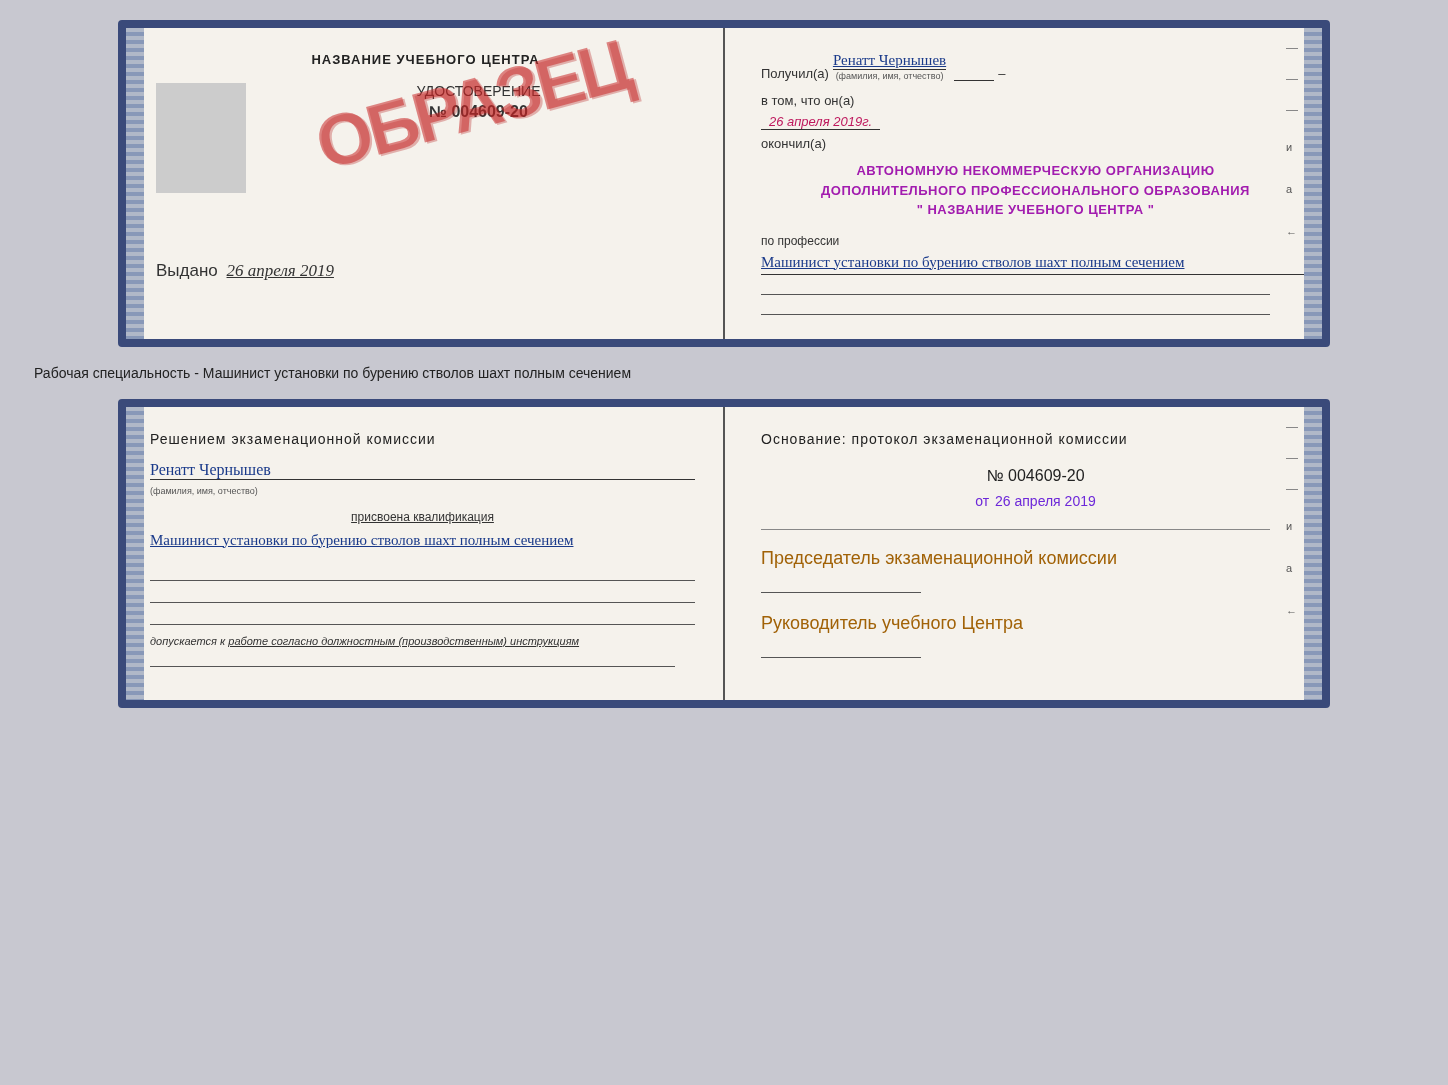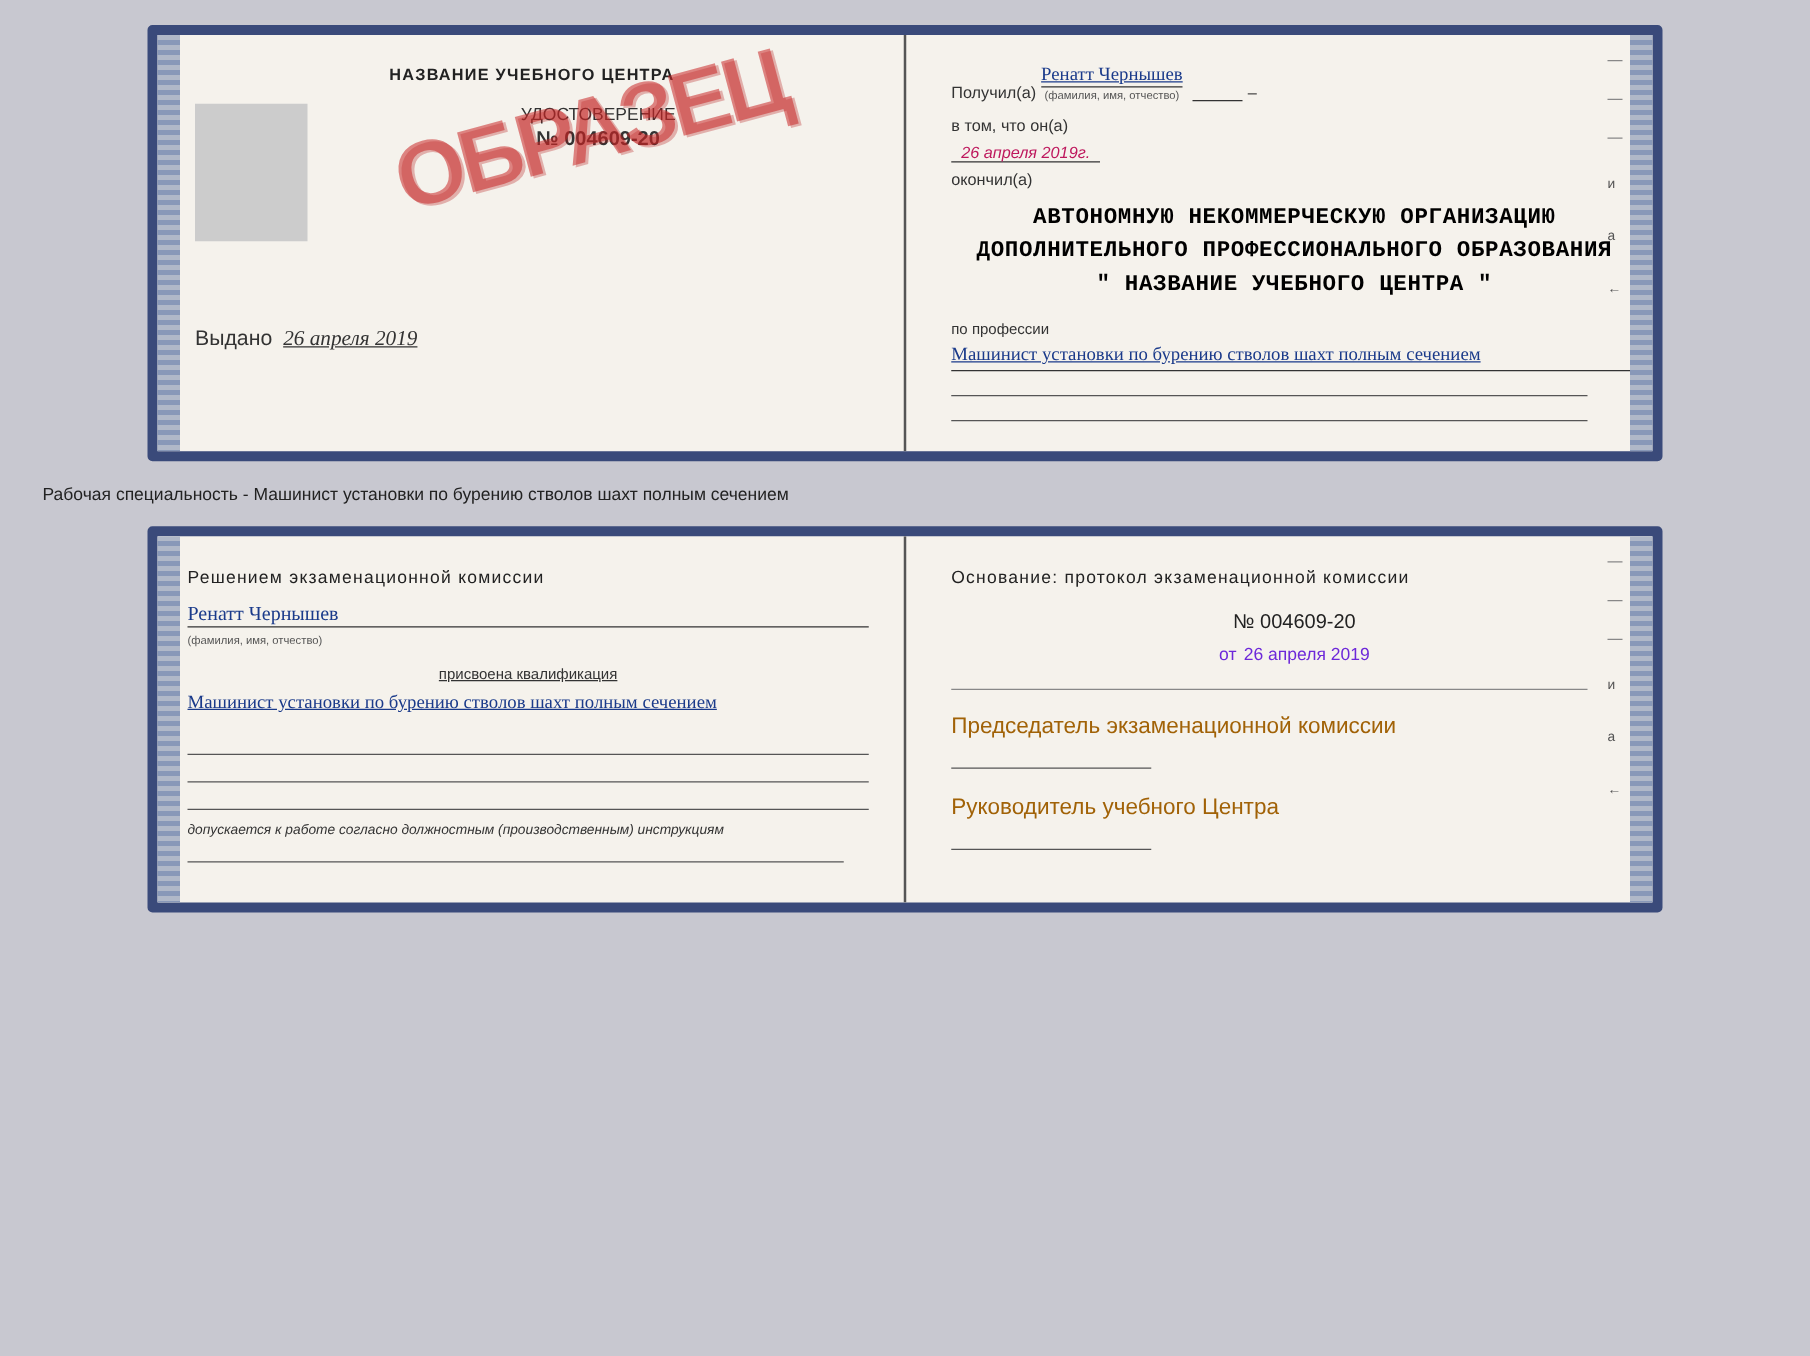--- a/index.html
+++ b/index.html
@@ -181,27 +181,26 @@
       font-family: Liberation Sans, sans-serif;
       font-style: italic;
       color: #be185d;
       border-bottom: 1px solid #333;
       padding: 0 8px;
       font-size: 13px;
     }
 
     .org-block {
       text-align: center;
-      font-size: 18px;
+      font-size: 13px;
       font-weight: bold;
       line-height: 1.5;
-      color: #000000;
+      color: #a21caf;
       margin-bottom: 14px;
       letter-spacing: 0.5px;
-      font-family: Liberation Mono, monospace;
     }
 
     .profession-label {
       font-size: 12px;
       color: #333;
       margin-bottom: 2px;
     }
 
     .profession-value {
       font-family: 'Times New Roman', Times, serif;
@@ -417,21 +416,21 @@
       <div class="qualification-value" style="white-space:pre-wrap; word-break:break-word; padding-right:20px;">Машинист установки по бурению стволов шахт полным сечением</div>
 
       <div class="bottom-lines">
         <div class="bottom-line-item"></div>
         <div class="bottom-line-item"></div>
         <div class="bottom-line-item"></div>
       </div>
 
       <div class="admitted-text">
         <span>допускается к</span>
-        <span style="font-style:italic; ">работе согласно должностным (производственным) инструкциям</span>
+        <span style="font-style:italic; text-decoration:underline;">работе согласно должностным (производственным) инструкциям</span>
       </div>
 
       <div style="margin-top:8px; border-bottom:1px solid #555; height:12px; margin-right:20px;"></div>
     </div>
   </div>
 
   <div class="doc-right inner-right">
     <div style="position:absolute; right:24px; top:20px; display:flex; flex-direction:column; gap:30px;">
       <span class="s-dash"></span>
       <span class="s-dash"></span>

